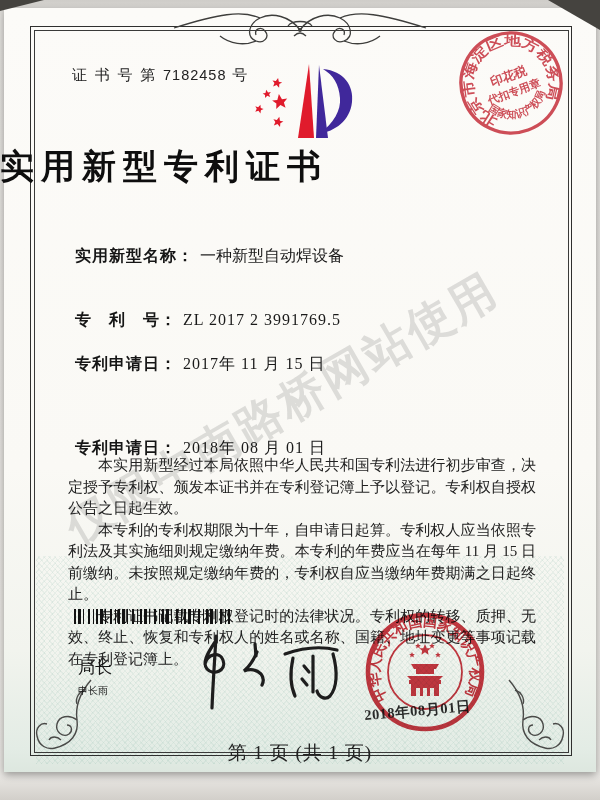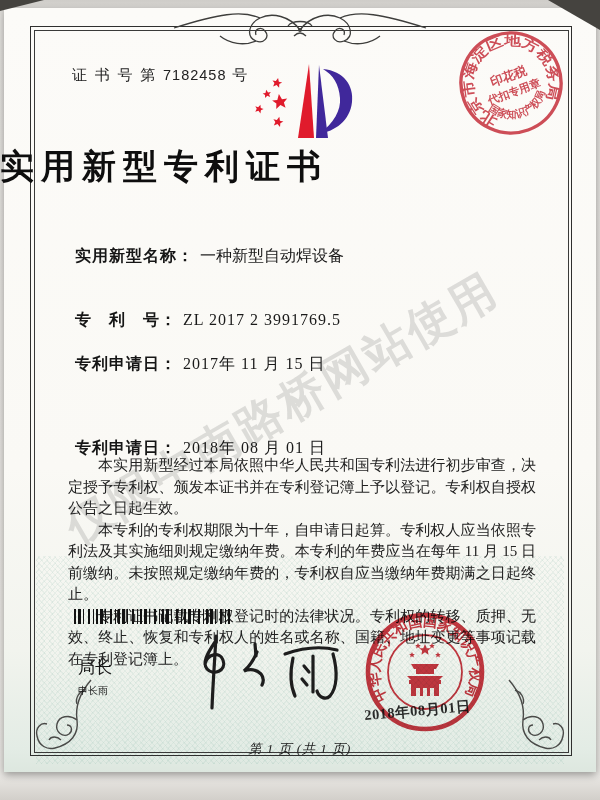--- a/index.html
+++ b/index.html
@@ -38,21 +38,21 @@
     background:repeating-linear-gradient(90deg,#121212 0 2px,transparent 2px 4px,#121212 4px 7px,
       transparent 7px 9px,#121212 9px 10px,transparent 10px 14px,#121212 14px 16px,transparent 16px 19px,
       #121212 19px 20px,transparent 20px 22px);}
   .sig-title{position:absolute;left:78px;top:656px;z-index:3;font-size:17px;font-family:"Liberation Sans",sans-serif;color:#151515;}
   .sig-name{position:absolute;left:78px;top:684px;z-index:3;font-size:10px;font-family:"Liberation Sans",sans-serif;color:#151515;}
   .signature{position:absolute;left:185px;top:630px;z-index:4;}
   .seal{position:absolute;left:363px;top:610px;z-index:4;opacity:.9;mix-blend-mode:multiply;}
   .seal-date{position:absolute;left:364px;top:700px;width:140px;z-index:5;font-size:14.5px;font-weight:700;
     letter-spacing:.5px;color:rgba(15,15,15,.88);transform:rotate(-5deg);}
   .tax-stamp{position:absolute;left:455px;top:27px;z-index:4;opacity:.85;transform:rotate(-20deg);}
-  .footer{position:absolute;left:0;top:740px;width:100%;text-align:center;z-index:3;font-size:13px;color:#222;letter-spacing:1px;font-style:italic;}
+  .footer{position:absolute;left:0;top:740px;width:100%;text-align:center;z-index:3;font-size:19px;color:#222;letter-spacing:1px;}
 </style>
 </head>
 <body>
 
 <div class="photo">
   <div class="paper"></div>
   <div class="guilloche"></div>
   <div class="corner-dark corner-tl"></div>
   <div class="corner-dark corner-tr"></div>
 

